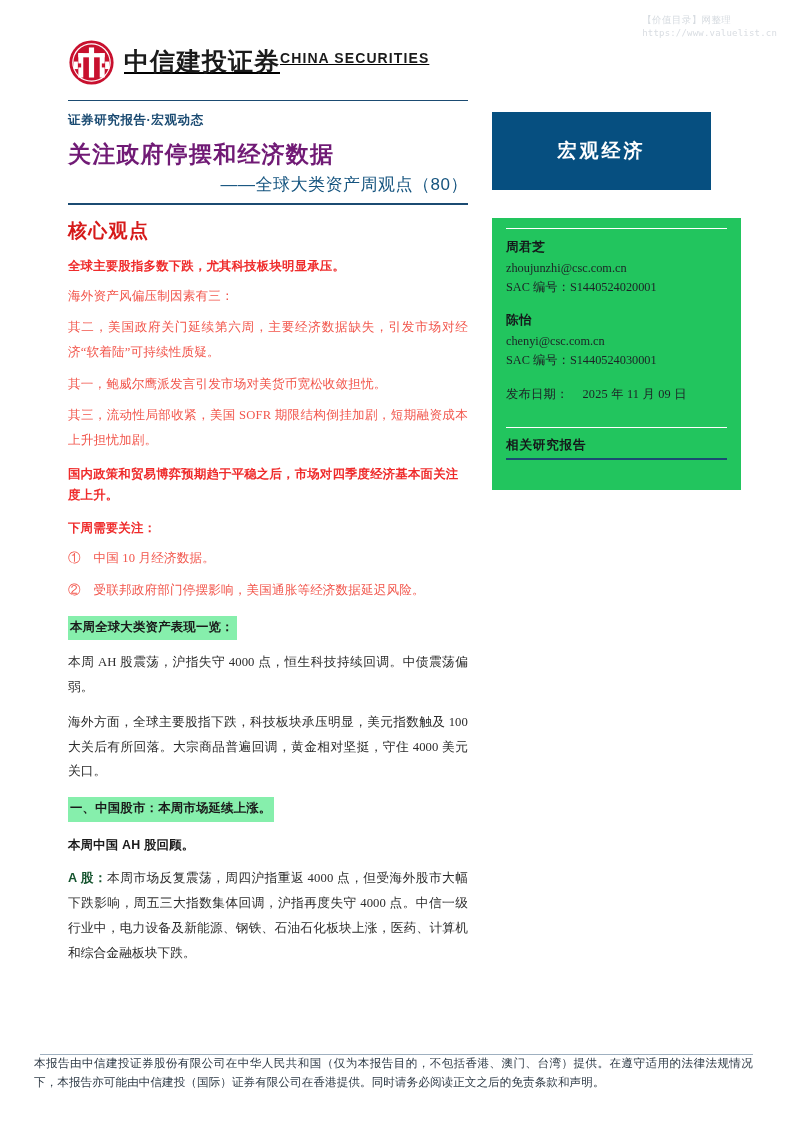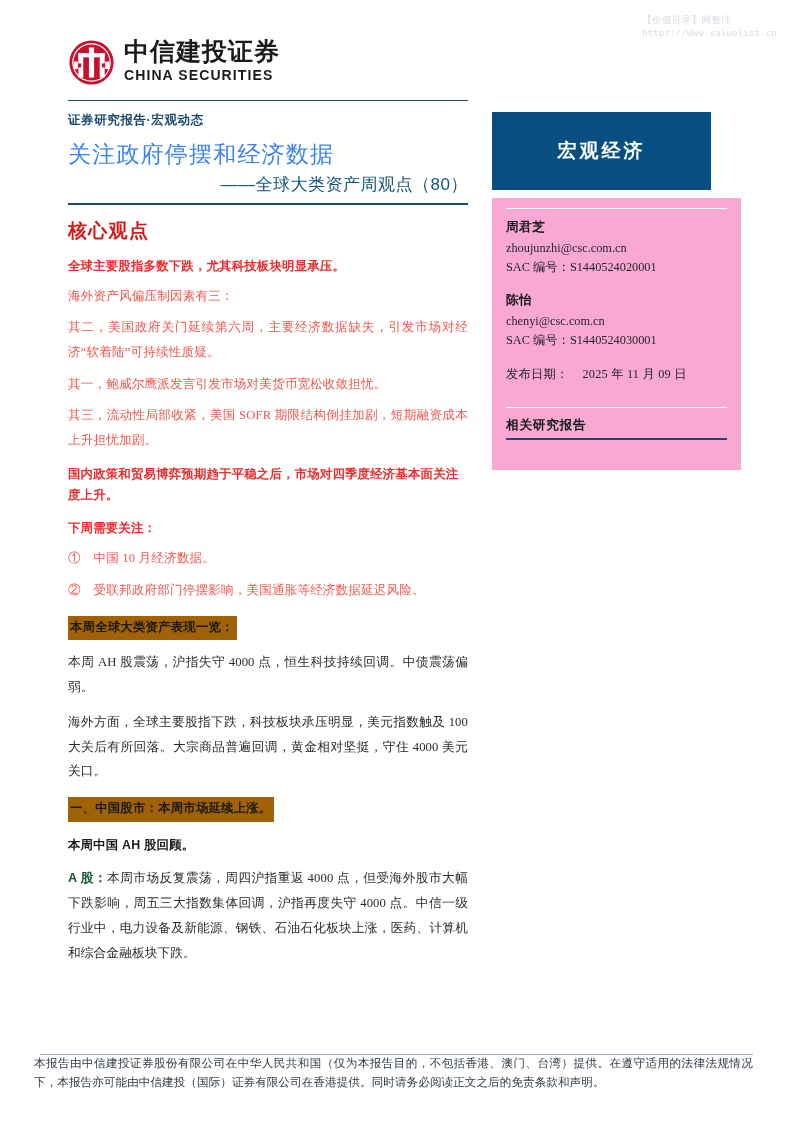--- a/index.html
+++ b/index.html
@@ -59,23 +59,24 @@
     gap: 9px;
     height: 52px;
   }
   .logo-mark {
     width: 47px;
     height: 47px;
     flex: 0 0 47px;
   }
   .logo-text-block {
     display: flex;
-    flex-direction: column;
+    flex-direction: row;
     justify-content: flex-end;
     padding-bottom: 2px;
+    text-decoration: underline;
   }
   .logo-cn {
     font-family: "Liberation Sans", sans-serif;
     font-weight: bold;
     font-size: 25px;
     color: #1a1a1a;
     letter-spacing: 1px;
     line-height: 1.05;
   }
   .logo-en {
@@ -99,23 +100,23 @@
     font-family: "Liberation Sans", sans-serif;
     font-weight: bold;
     font-size: 12.5px;
     color: #1b4b72;
     letter-spacing: 0.6px;
     margin-top: 11px;
   }
 
   .doc-title {
     font-family: "Liberation Sans", sans-serif;
-    font-weight: normal;
+    font-weight: bold;
     font-size: 23px;
-    color: #3b82f6;
+    color: #701a75;
     letter-spacing: 1.2px;
     margin-top: 11px;
     line-height: 1.25;
   }
   .doc-subtitle {
     font-family: "Liberation Sans", sans-serif;
     font-size: 17px;
     color: #15547f;
     letter-spacing: 0.5px;
     margin-top: 5px;
@@ -160,21 +161,21 @@
   .bold-head {
     font-family: "Liberation Sans", sans-serif;
     font-weight: bold;
     color: #1a1a1a;
     font-size: 12.4px;
     line-height: 1.75;
     margin-top: 13px;
     letter-spacing: 0.2px;
   }
   .bold-head.hl {
-    background: #a16207;
+    background: #86efac;
     display: inline-block;
     padding: 1px 3px 2px 2px;
   }
 
   .body-text {
     color: #2b2b2b;
     font-size: 12.7px;
     line-height: 1.95;
     margin-top: 10px;
     text-align: justify;
@@ -202,22 +203,22 @@
   }
   .topic-banner-label {
     font-family: "Liberation Sans", sans-serif;
     font-weight: bold;
     font-size: 19px;
     color: #ffffff;
     letter-spacing: 3px;
   }
 
   .info-panel {
-    background: #f9a8d4;
-    margin-top: 8px;
+    background: #22c55e;
+    margin-top: 28px;
     padding: 0 0 30px 0;
     width: 249px;
   }
   .panel-rule {
     border: 0;
     border-top: 1.5px solid #ffffff;
     margin: 0 14px;
   }
   .panel-inner { padding: 10px 14px 0 14px; }
 

